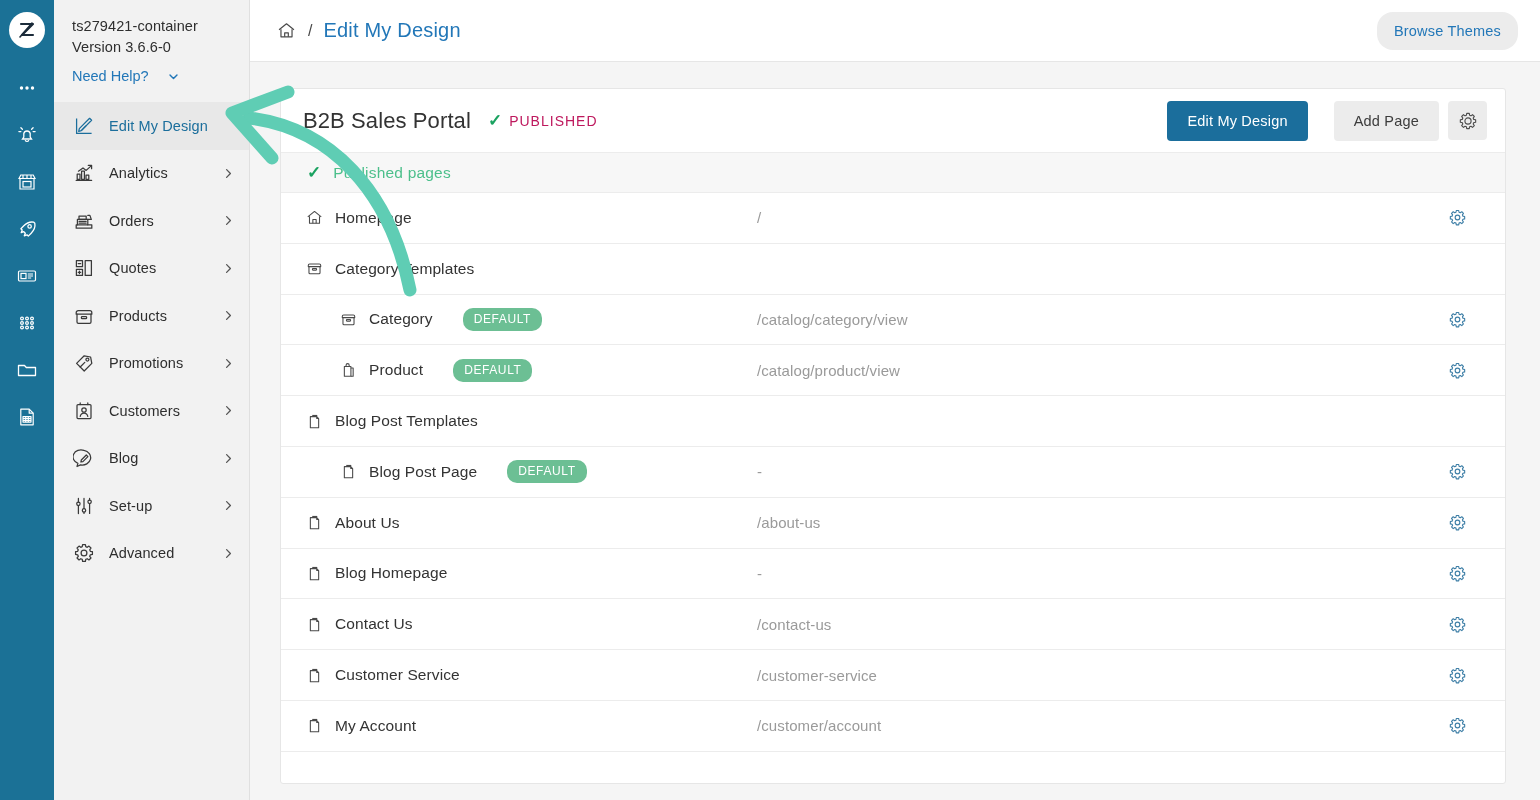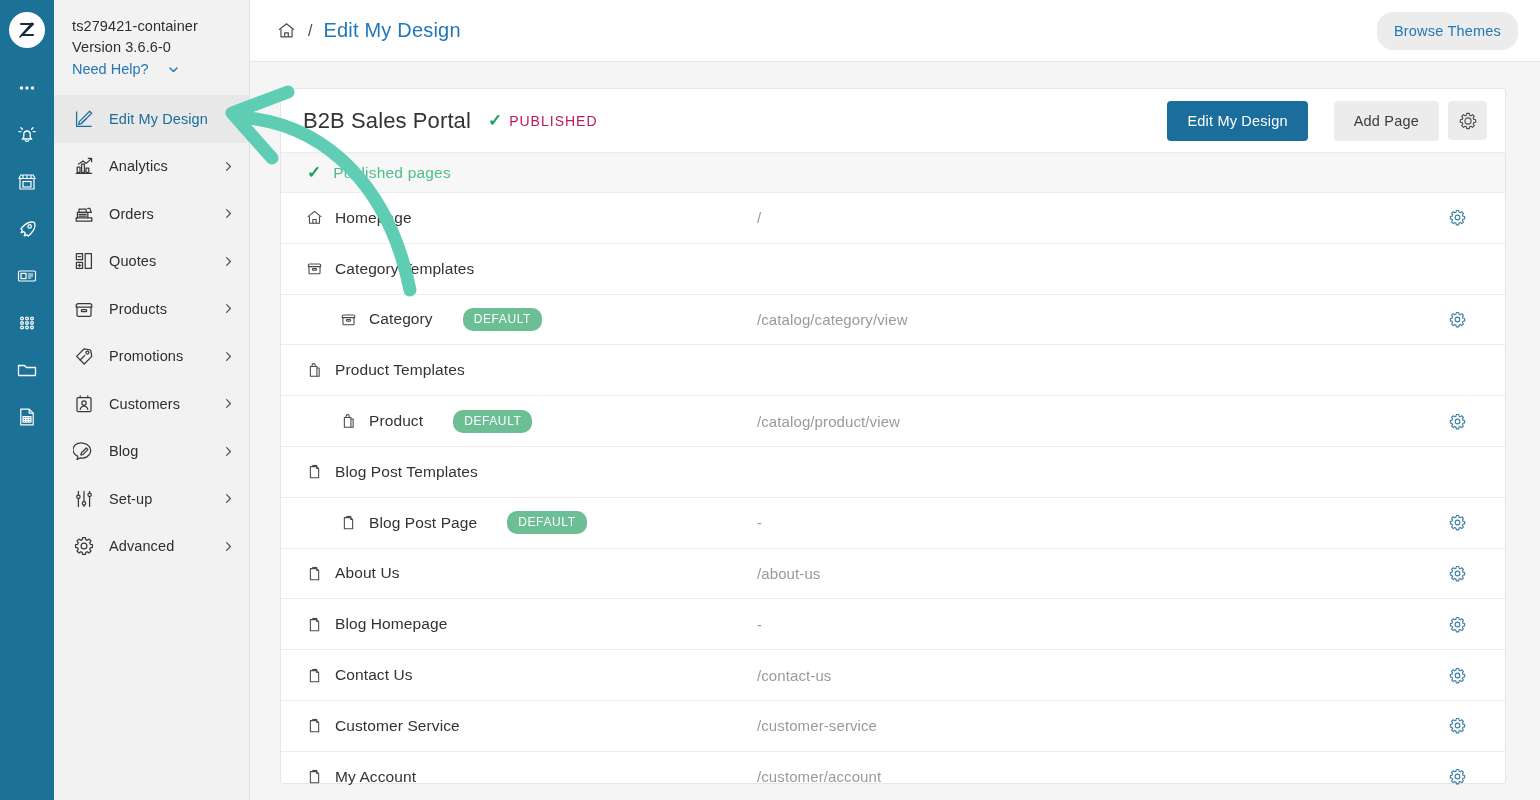--- a/index.html
+++ b/index.html
@@ -40,21 +40,21 @@
   .nav-header { padding: 4px 16px 10px 18px; }
   .nav-header .store-name {
     font-size: 14.5px; color: #2e2e2e; line-height: 21px; letter-spacing: .1px;
   }
   .nav-header .version {
     font-size: 14.5px; color: #2e2e2e; line-height: 21px; letter-spacing: .1px;
   }
   .need-help {
     font-size: 14.5px; color: #2277b8; line-height: 21px;
     display: inline-flex; align-items: center; gap: 18px; cursor: pointer;
-    margin-top: 1px;
+    margin-top: 8px;
   }
   .nav-list { margin-top: 5px; }
   .nav-item {
     display: flex; align-items: center;
     height: 47.5px; padding: 0 14px 0 18px;
     cursor: pointer; position: relative;
   }
   .nav-item.active { background: #e8e8e8; }
   .nav-item .nav-ico {
     width: 24px; flex: 0 0 24px; display: flex; align-items: center; justify-content: center;
@@ -488,34 +488,20 @@
                 <div class="cell-url">/catalog/category/view</div>
                 <div class="cell-gear">
                   <span class="gear-btn">
                     <svg width="19" height="19" viewBox="0 0 22 22" fill="none" stroke="#3d7ea6" stroke-width="1.3" stroke-linejoin="round">
                       <circle cx="11" cy="11" r="2.7"></circle>
                       <path d="M9.6 2.9 h2.8 l.35 2 1.5 .62 1.72-1.22 1.93 1.93 -1.22 1.72 .62 1.5 2 .35 v2.8 l-2 .35 -.62 1.5 1.22 1.72 -1.93 1.93 -1.72-1.22 -1.5 .62 -.35 2 h-2.8 l-.35-2 -1.5-.62 -1.72 1.22 -1.93-1.93 1.22-1.72 -.62-1.5 -2-.35 v-2.8 l2-.35 .62-1.5 -1.22-1.72 1.93-1.93 1.72 1.22 1.5-.62 z"></path>
                     </svg>
                   </span>
                 </div>
               </div>
-              <div class="row group">
-                <div class="cell-name">
-                  <span class="r-ico">
-                    <svg width="19" height="19" viewBox="0 0 22 22" fill="none" stroke="#4a4a4a" stroke-width="1.25" stroke-linejoin="round">
-                      <path d="M6.2 6.4 h7.6 v11.2 h-7.6 z"></path>
-                      <path d="M8.2 6.4 V4.8 a1.8 1.8 0 0 1 3.6 0 v1.6"></path>
-                      <path d="M13.8 8.2 h2.6 v9.4 h-2.6"></path>
-                    </svg>
-                  </span>
-                  <span class="r-label">Product Templates</span>
-                </div>
-                <div class="cell-url"></div>
-                <div class="cell-gear"></div>
-              </div>
               <div class="row">
                 <div class="cell-name indent">
                   <span class="r-ico">
                     <svg width="19" height="19" viewBox="0 0 22 22" fill="none" stroke="#4a4a4a" stroke-width="1.25" stroke-linejoin="round">
                       <path d="M6.2 6.4 h7.6 v11.2 h-7.6 z"></path>
                       <path d="M8.2 6.4 V4.8 a1.8 1.8 0 0 1 3.6 0 v1.6"></path>
                       <path d="M13.8 8.2 h2.6 v9.4 h-2.6"></path>
                     </svg>
                   </span>
                   <span class="r-label">Product</span>

